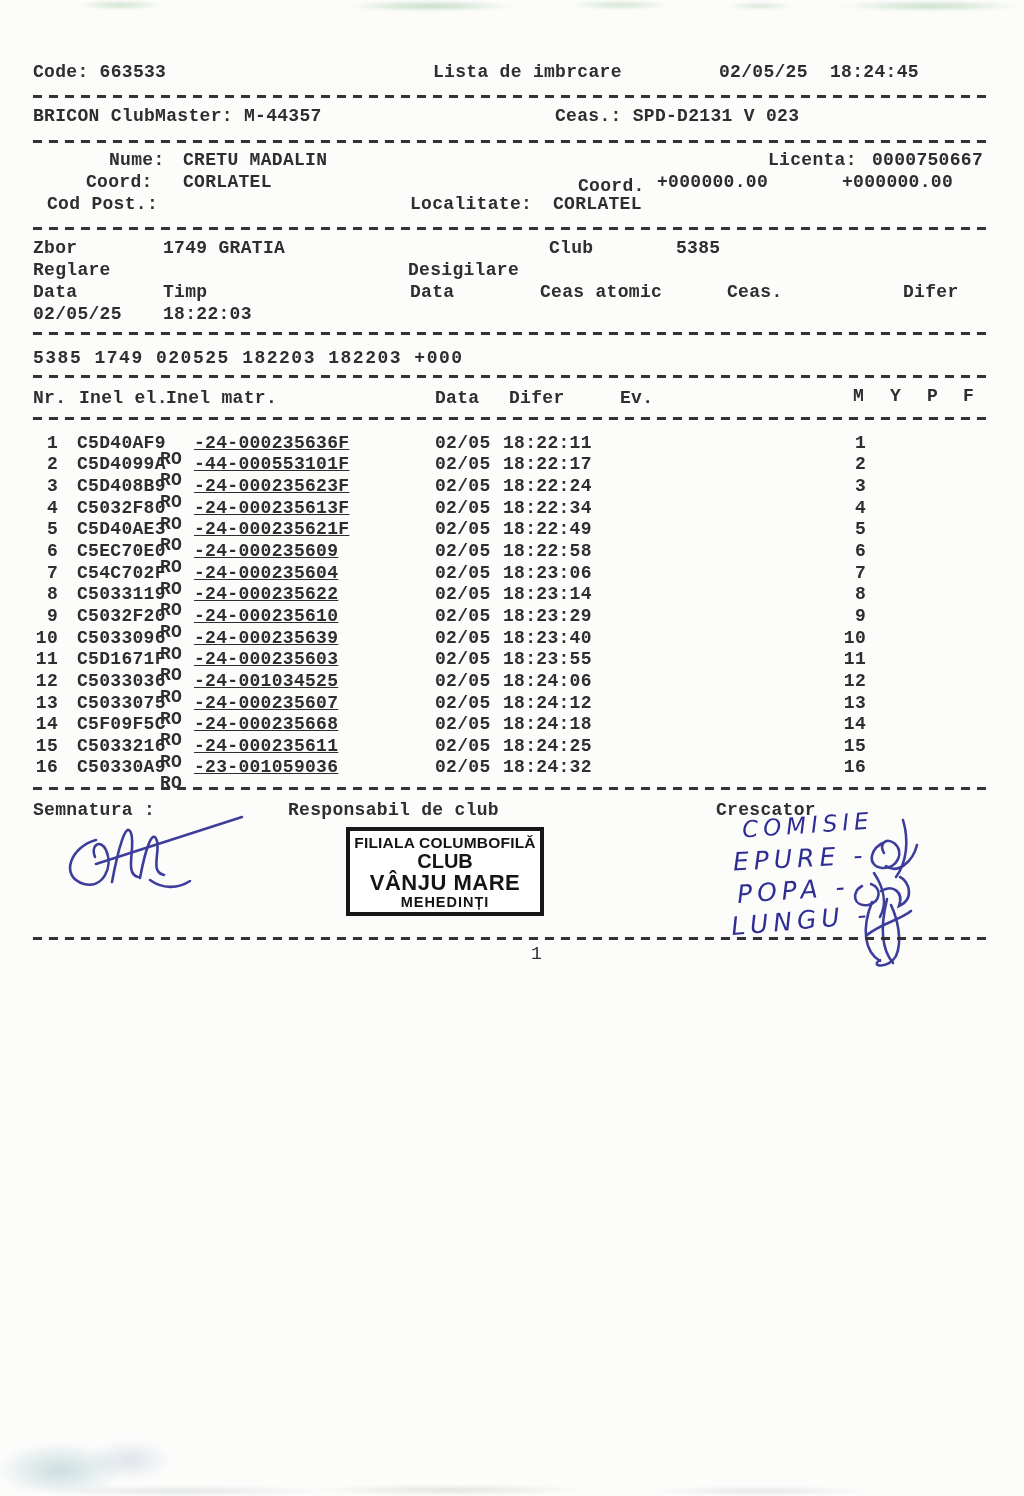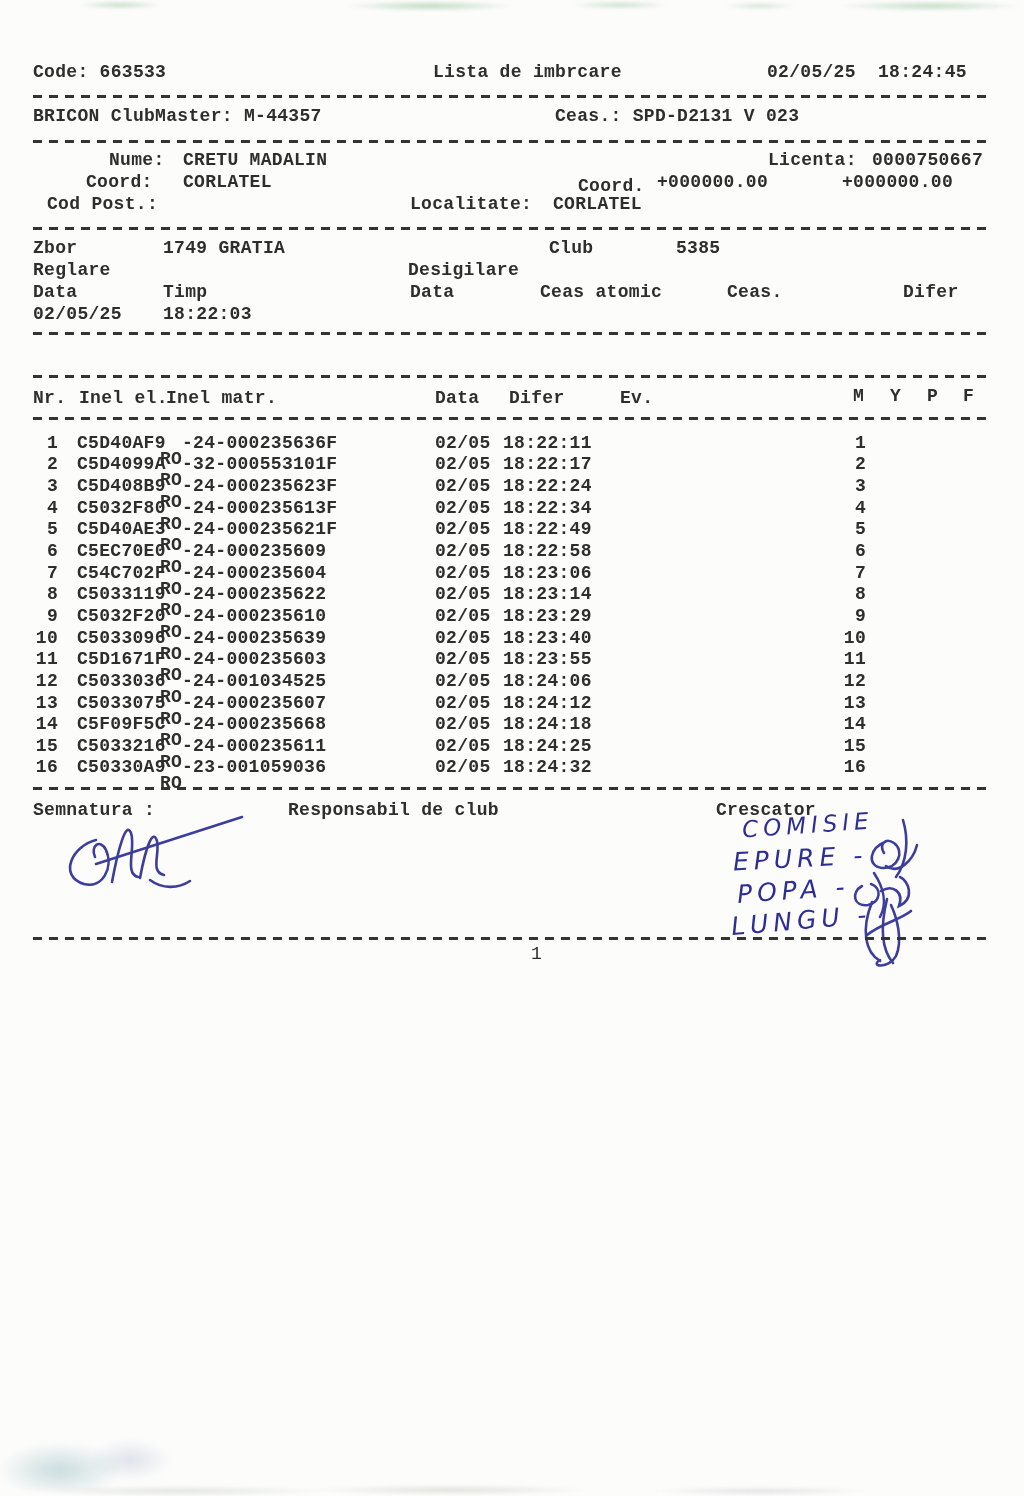--- a/index.html
+++ b/index.html
@@ -31,21 +31,21 @@
   .row{position:absolute;left:0;top:0;width:100%;height:21px;}
   .row span{
     position:absolute;
     font-family:"Liberation Mono", monospace;
     font-size:18px;line-height:20px;font-weight:bold;
     color:#2e2e2e;white-space:pre;letter-spacing:0.3px;
   }
   .c-nr{left:26px;width:32px;text-align:right;}
   .c-el{left:77px;}
   .c-ro{left:160px;margin-top:16px;}
-  .c-matr{left:182px;}
+  .c-matr{left:194px;text-decoration:underline;}
   .c-data{left:435px;}
   .c-imb{left:503px;}
   .c-m{left:820px;width:46px;text-align:right;}
 
   
   .stamp{
     position:absolute;left:346px;top:827px;width:198px;height:89px;
     border:4px solid #171717;background:rgba(255,255,255,0.85);
     box-sizing:border-box;text-align:center;
     font-family:"Liberation Sans", sans-serif;color:#141414;
@@ -97,21 +97,21 @@
 </style>
 </head>
 <body>
 
 <div class="page">
 
   <div class="art-top"></div>
 
   <span class="t" style="left:33px;top:62px">Code: 663533</span>
   <span class="t" style="left:433px;top:62px">Lista de imbrcare</span>
-  <span class="t" style="left:767px;top:62px">02/05/25  18:24:45</span>
+  <span class="t" style="left:719px;top:62px">02/05/25  18:24:45</span>
   <div class="dash" style="top:95px"></div>
 
   <span class="t" style="left:33px;top:106px">BRICON ClubMaster: M-44357</span>
   <span class="t" style="left:555px;top:106px">Ceas.: SPD-D2131 V 023</span>
   <div class="dash" style="top:140px"></div>
 
   <span class="t" style="left:109px;top:150px">Nume:</span>
   <span class="t" style="left:183px;top:150px">CRETU MADALIN</span>
   <span class="t" style="left:768px;top:150px">Licenta:</span>
   <span class="t" style="left:872px;top:150px">0000750667</span>
@@ -139,20 +139,21 @@
   <span class="t" style="left:163px;top:282px">Timp</span>
   <span class="t" style="left:410px;top:282px">Data</span>
   <span class="t" style="left:540px;top:282px">Ceas atomic</span>
   <span class="t" style="left:727px;top:282px">Ceas.</span>
   <span class="t" style="left:903px;top:282px">Difer</span>
 
   <span class="t" style="left:33px;top:304px">02/05/25</span>
   <span class="t" style="left:163px;top:304px">18:22:03</span>
   <div class="dash" style="top:332px"></div>
 
+  <span class="t" style="left:33px;top:348px;letter-spacing:1.5px">5385 1749 020525 182203 182203 +000</span>
   <div class="dash" style="top:375px"></div>
 
   <span class="t" style="left:33px;top:388px">Nr.</span>
   <span class="t" style="left:79px;top:388px">Inel el.</span>
   <span class="t" style="left:166px;top:388px">Inel matr.</span>
   <span class="t" style="left:435px;top:388px">Data</span>
   <span class="t" style="left:509px;top:388px">Difer</span>
   <span class="t" style="left:620px;top:388px">Ev.</span>
   <span class="t" style="left:853px;top:386px">M</span>
   <span class="t" style="left:890px;top:386px">Y</span>
@@ -166,21 +167,21 @@
       <span class="c-ro">RO</span>
       <span class="c-matr">-24-000235636F</span>
       <span class="c-data">02/05</span>
       <span class="c-imb">18:22:11</span>
       <span class="c-m">1</span>
   </div>
   <div class="row" style="top:454px">
     <span class="c-nr">2</span>
       <span class="c-el">C5D4099A</span>
       <span class="c-ro">RO</span>
-      <span class="c-matr">-32-000553101F</span>
+      <span class="c-matr">-44-000553101F</span>
       <span class="c-data">02/05</span>
       <span class="c-imb">18:22:17</span>
       <span class="c-m">2</span>
   </div>
   <div class="row" style="top:476px">
     <span class="c-nr">3</span>
       <span class="c-el">C5D408B9</span>
       <span class="c-ro">RO</span>
       <span class="c-matr">-24-000235623F</span>
       <span class="c-data">02/05</span>
@@ -304,20 +305,26 @@
       <span class="c-imb">18:24:32</span>
       <span class="c-m">16</span>
   </div>
 
   <div class="dash" style="top:787px"></div>
 
   <span class="t" style="left:33px;top:800px">Semnatura :</span>
   <span class="t" style="left:288px;top:800px">Responsabil de club</span>
   <span class="t" style="left:716px;top:800px">Crescator</span>
 
+  <div class="stamp">
+    <div class="s1">FILIALA COLUMBOFILĂ</div>
+    <div class="s2">CLUB</div>
+    <div class="s3">VÂNJU MARE</div>
+    <div class="s4">MEHEDINȚI</div>
+  </div>
 
   <span class="hw" style="left:742px;top:812px;font-size:23px;transform:rotate(-4deg)">COMISIE</span>
   <span class="hw" style="left:733px;top:846px;transform:rotate(-3deg)">EPURE -</span>
   <span class="hw" style="left:737px;top:878px;transform:rotate(-4deg)">POPA -</span>
   <span class="hw" style="left:731px;top:908px;transform:rotate(-5deg)">LUNGU -</span>
 
   <svg class="pen-svg" width="1024" height="1496" viewBox="0 0 1024 1496">
     <g stroke="#2d2d94" stroke-width="2.6" fill="none" stroke-linecap="round" opacity="0.92">
 
       <g>

